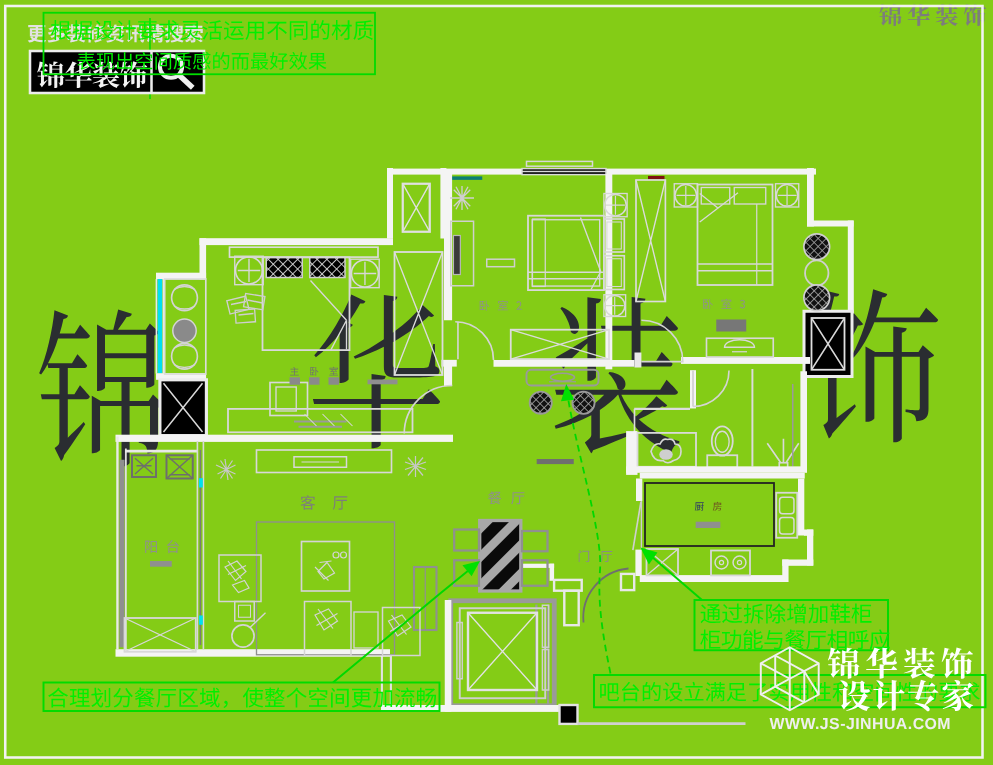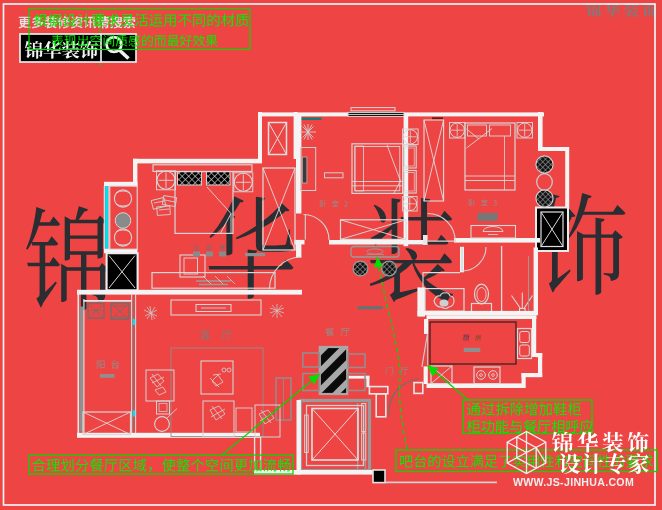--- a/index.html
+++ b/index.html
@@ -1,14 +1,14 @@
 <!DOCTYPE html>
 <html><head><meta charset="utf-8"><style>
 html,body{margin:0;padding:0;background:#000;}
-#c{position:relative;width:662px;height:510px;background:#ef4444;overflow:hidden;}
+#c{position:relative;width:662px;height:510px;background:#84cc16;overflow:hidden;}
 </style></head><body>
 
 <div id="c">
 <svg width="662" height="510" viewBox="0 0 662 510" xmlns="http://www.w3.org/2000/svg">
 <defs>
 <pattern id="xh" width="4.6" height="4.6" patternUnits="userSpaceOnUse" patternTransform="rotate(45)">
   <rect width="4.6" height="4.6" fill="black"></rect>
           <line x1="0" y1="0" x2="0" y2="4.6" stroke="#d8d8d8" stroke-width="1.2"></line>
           <line x1="0" y1="0" x2="4.6" y2="0" stroke="#d8d8d8" stroke-width="1.2"></line>
 </pattern>

